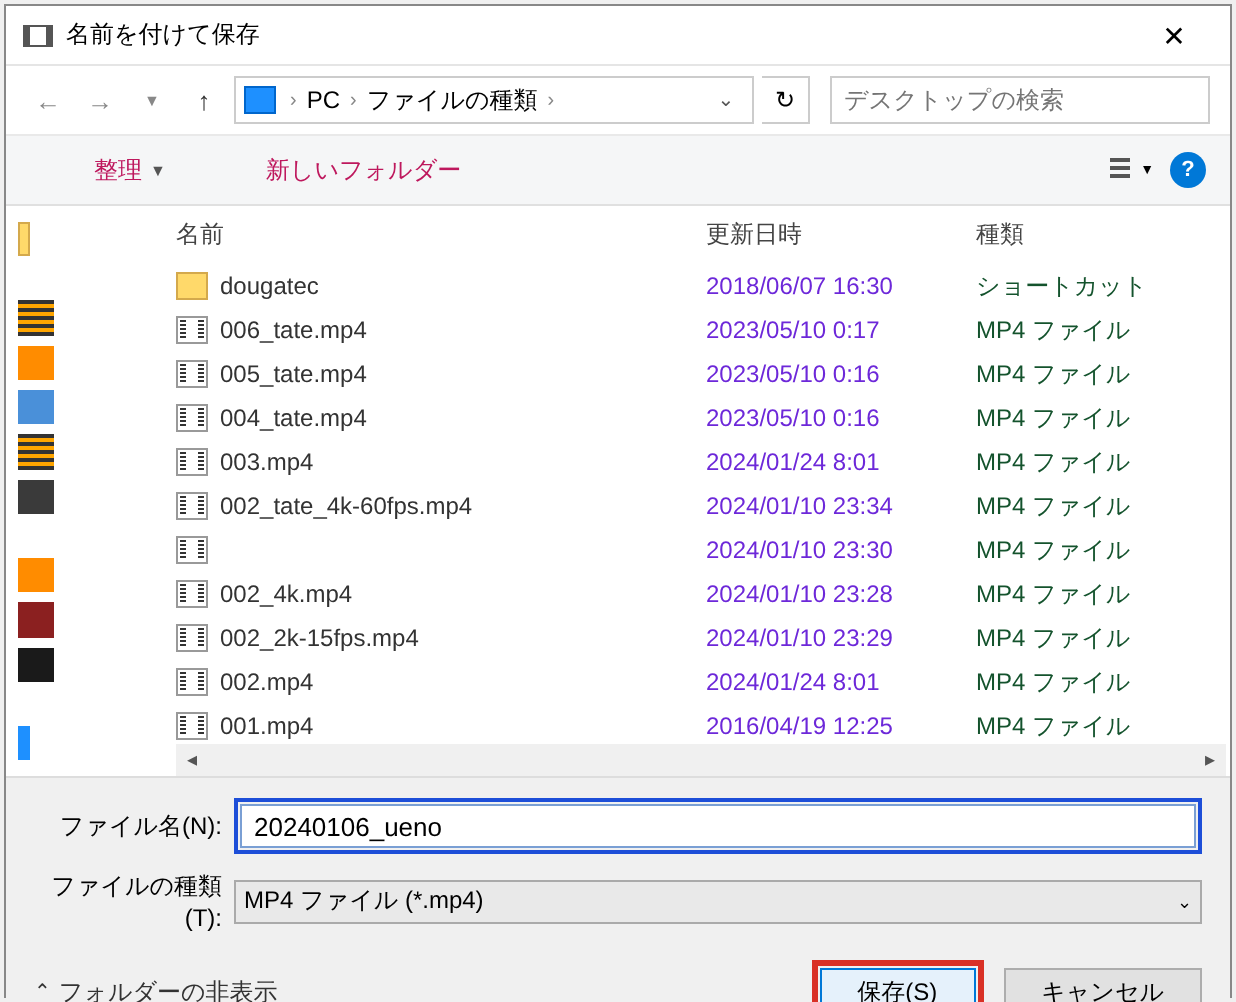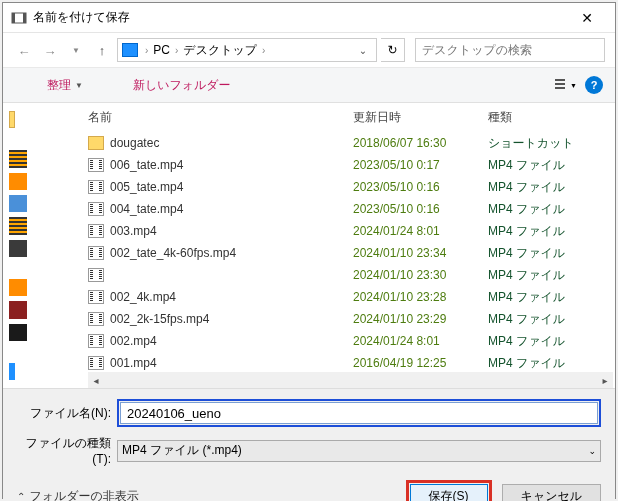--- a/index.html
+++ b/index.html
@@ -39,21 +39,21 @@
 .colheads .cn { width: 265px; }
 .colheads .cd { width: 135px; }
 .colheads .ct { width: 110px; }
 .row { display: flex; align-items: center; height: 22px; font-size: 12px; color: #333; }
 .row .ficon { width: 16px; height: 14px; margin-right: 6px; display: inline-block; }
 .row .ficon.folder { background: #ffd96a; border: 1px solid #d4a94c; }
 .row .ficon.mp4 { background: #fff; border: 1px solid #999; position: relative; }
 .row .ficon.mp4::before { content: ""; position: absolute; left: 1px; top: 1px; width: 3px; bottom: 1px; background: repeating-linear-gradient(#333 0 1px, transparent 1px 2px); }
 .row .ficon.mp4::after { content: ""; position: absolute; right: 1px; top: 1px; width: 3px; bottom: 1px; background: repeating-linear-gradient(#333 0 1px, transparent 1px 2px); }
 .row .fn { width: 265px; display: flex; align-items: center; }
-.row .fd { width: 135px; color: #4d7c0f; }
+.row .fd { width: 135px; color: #6d28d9; }
 .row .ft { width: 110px; color: #14532d; }
 .scrolltrack { position: absolute; bottom: 0; left: 30px; right: 2px; height: 16px; background: #f0f0f0; display: flex; align-items: center; }
 .scrolltrack .arrow { width: 16px; text-align: center; font-size: 10px; color: #555; }
 .bottompanel { background: #f0f0f0; padding: 10px 14px 14px 14px; border-top: 1px solid #ddd; }
 .fieldrow { display: flex; align-items: center; margin-bottom: 8px; }
 .fieldrow .flab { width: 100px; font-size: 12px; text-align: right; padding-right: 6px; }
 .fnamewrap { flex: 1; border: 2px solid #1d4ed8; padding: 1px; }
 .fnamein { width: 100%; height: 22px; border: 1px solid #7a9fd4; padding: 0 6px; font-size: 13px; outline: none; }
 .ftypesel { flex: 1; height: 22px; border: 1px solid #aaa; background: #e9e9e9; font-size: 12px; padding: 0 4px; display: flex; align-items: center; justify-content: space-between; gap: 48px; }
 .buttons { display: flex; align-items: center; justify-content: space-between; margin-top: 14px; }
@@ -83,21 +83,21 @@
   <div class="navrow">
     <span class="navbtn">←</span>
     <span class="navbtn">→</span>
     <span class="navbtn" style="font-size:8px;">▼</span>
     <span class="navbtn active">↑</span>
     <div class="path">
       <span class="pcicon"></span>
       <span class="sep">›</span>
       <span>PC</span>
       <span class="sep">›</span>
-      <span>デスクトップ</span>
+      <span>ファイルの種類</span>
       <span class="sep">›</span>
       <span style="flex:1"></span>
       <span class="pathdrop">⌄</span>
     </div>
     <div class="refresh">↻</div>
     <div class="searchbox">
       <input placeholder="デスクトップの検索" style="">
     </div>
   </div>
 

